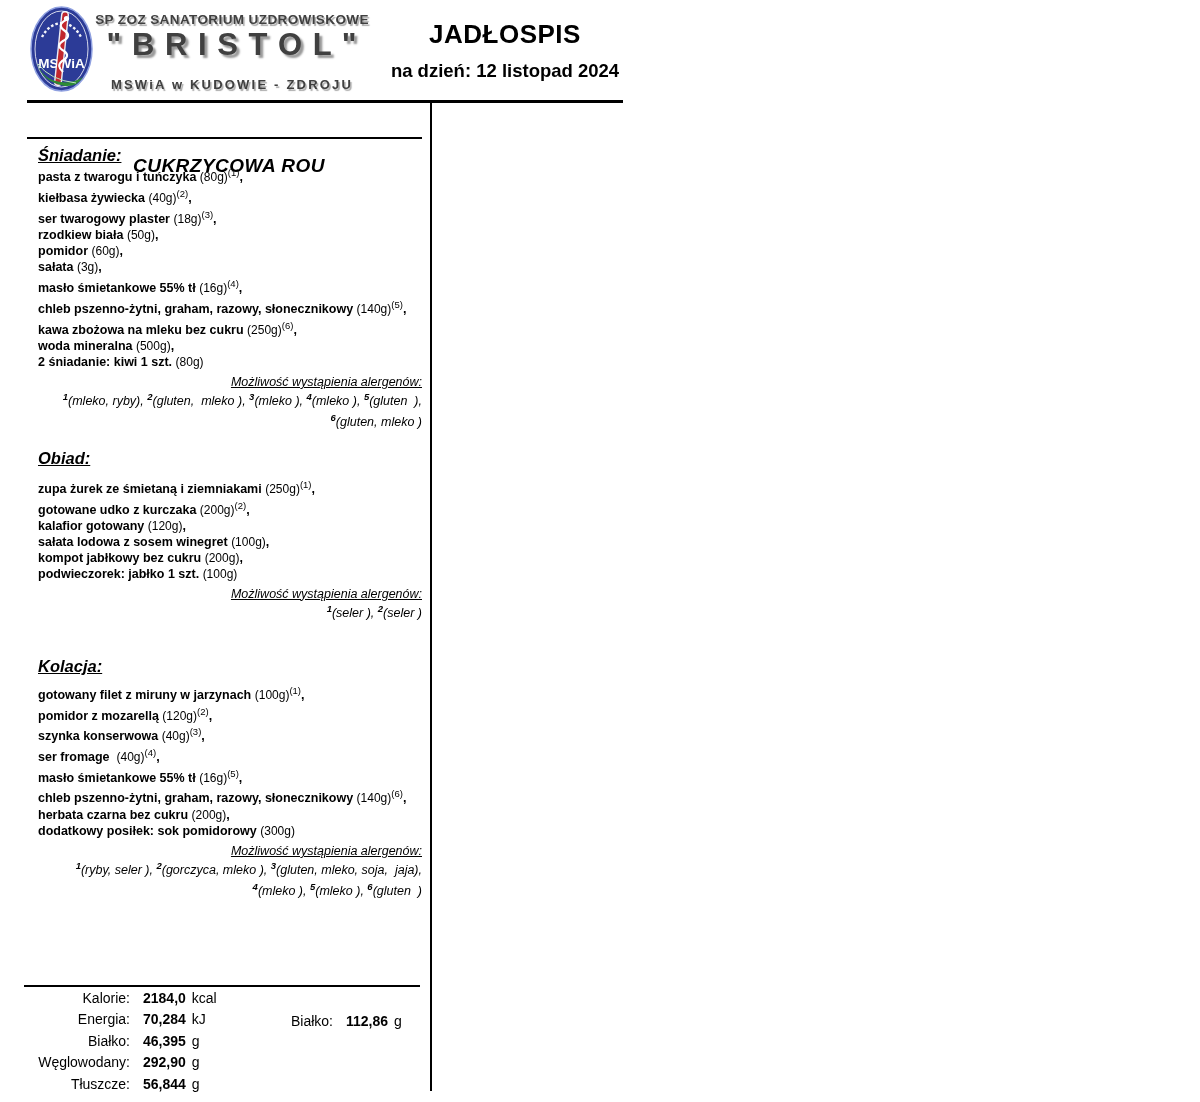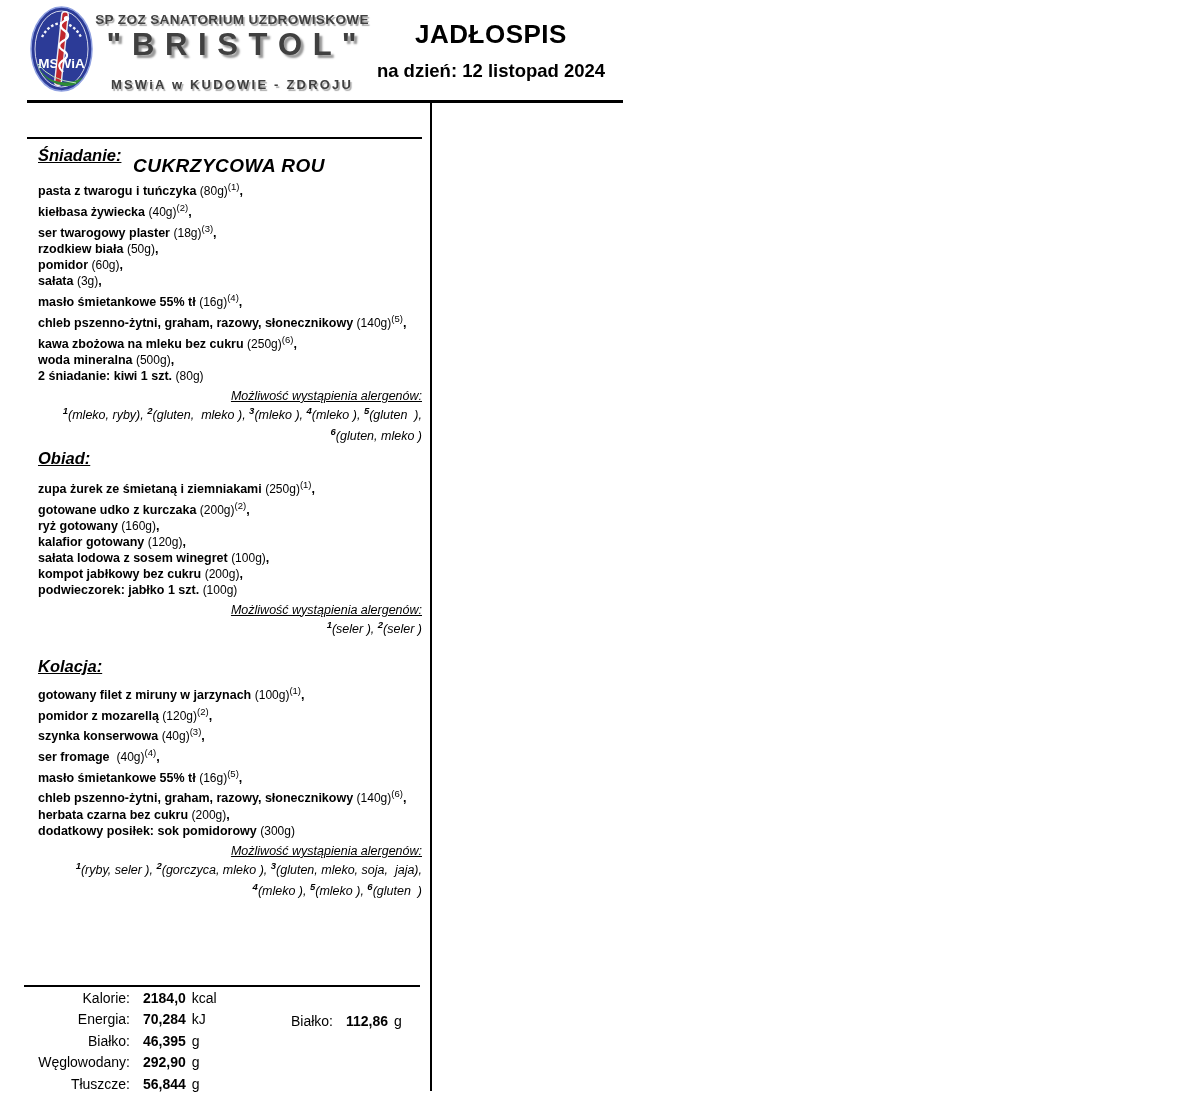--- a/index.html
+++ b/index.html
@@ -9,21 +9,21 @@
   }
   .abs{position:absolute;}
 
   
   #logo{left:30px;top:6px;}
   #org-block{left:94px;top:12px;width:276px;text-align:center;color:#404040;}
   #org-line1{font-size:13.5px;font-weight:bold;letter-spacing:0.4px;text-shadow:1.5px 1.5px 1px #aaa;white-space:pre;}
   #org-name{font-size:31px;font-weight:bold;letter-spacing:1px;line-height:33px;text-shadow:3px 3px 2px #999;margin-top:1px;white-space:pre;}
   #org-line2{font-size:13px;font-weight:bold;letter-spacing:2.2px;text-shadow:1.5px 1.5px 1px #aaa;margin-top:16px;white-space:pre;}
 
-  #title-block{left:375px;top:19px;width:232px;text-align:center;}
+  #title-block{left:389px;top:19px;width:232px;text-align:center;}
   #menu-title{font-size:26px;font-weight:bold;letter-spacing:0.5px;}
   #menu-date{font-size:18.5px;font-weight:bold;margin-top:10px;white-space:pre;}
 
   
   .hline,.vline{background:#000;}
   #line-top{left:27px;top:100px;width:596px;height:3px;}
   #line-title{left:27px;top:137px;width:395px;height:2px;}
   #line-vert{left:430px;top:103px;width:2px;height:988px;}
   #line-nutri{left:24px;top:985px;width:396px;height:2px;}
 
@@ -31,21 +31,21 @@
   #diet-title{left:27px;top:107px;width:404px;text-align:center;
     font-size:19px;font-weight:bold;font-style:italic;letter-spacing:0.5px;margin-top:48px;}
 
   
   .meal{position:absolute;left:38px;width:384px;}
   #meal-0{top:146px;}
   #meal-1{top:449px;}
   #meal-2{top:657px;}
   .meal-heading{display:inline-block;font-size:16.5px;font-weight:bold;font-style:italic;
     text-decoration:underline;}
-  #meal-0 .meal-heading{margin-bottom:14px;text-decoration:underline;}
+  #meal-0 .meal-heading{text-decoration:underline;}
   #meal-1 .meal-heading{margin-bottom:9px;}
   #meal-2 .meal-heading{margin-bottom:7px;}
   .item{font-size:12.5px;font-weight:bold;line-height:15.9px;white-space:pre;}
   #meal-2 .item{line-height:16.5px;}
   .portion{font-size:12px;font-weight:normal;}
   sup.isup{font-size:9.5px;font-weight:normal;}
   .allergen-heading{margin-top:4px;font-size:12.5px;font-style:italic;
     text-decoration:underline;text-align:right;}
   .allergen-line{font-size:12.5px;font-style:italic;text-align:right;
     line-height:15.5px;white-space:pre;}
@@ -113,21 +113,20 @@
       <div class="allergen-line"><sup>1</sup><span>(mleko, ryby), </span><sup>2</sup><span>(gluten,  mleko ), </span><sup>3</sup><span>(mleko ), </span><sup>4</sup><span>(mleko ), </span><sup>5</sup><span>(gluten  ),</span></div>
       <div class="allergen-line"><sup>6</sup><span>(gluten, mleko )</span></div>
     </div>
 </section>
 
 <section id="meal-1" class="meal">
   <div class="meal-heading">Obiad:</div>
   <div class="items">
       <div class="item"><span class="iname">zupa żurek ze śmietaną i ziemniakami </span><span class="portion">(250g)</span><sup class="isup">(1)</sup><span class="itail">,</span></div>
       <div class="item"><span class="iname">gotowane udko z kurczaka </span><span class="portion">(200g)</span><sup class="isup">(2)</sup><span class="itail">,</span></div>
-      <div class="item"><span class="iname">ryż gotowany </span><span class="portion">(160g)</span><span class="itail">,</span></div>
       <div class="item"><span class="iname">kalafior gotowany </span><span class="portion">(120g)</span><span class="itail">,</span></div>
       <div class="item"><span class="iname">sałata lodowa z sosem winegret </span><span class="portion">(100g)</span><span class="itail">,</span></div>
       <div class="item"><span class="iname">kompot jabłkowy bez cukru </span><span class="portion">(200g)</span><span class="itail">,</span></div>
       <div class="item"><span class="iname">podwieczorek: jabłko 1 szt. </span><span class="portion">(100g)</span></div>
     </div>
   <div class="allergen-heading">Możliwość wystąpienia alergenów:</div>
   <div class="allergen-lines">
       <div class="allergen-line"><sup>1</sup><span>(seler ), </span><sup>2</sup><span>(seler )</span></div>
     </div>
 </section>

